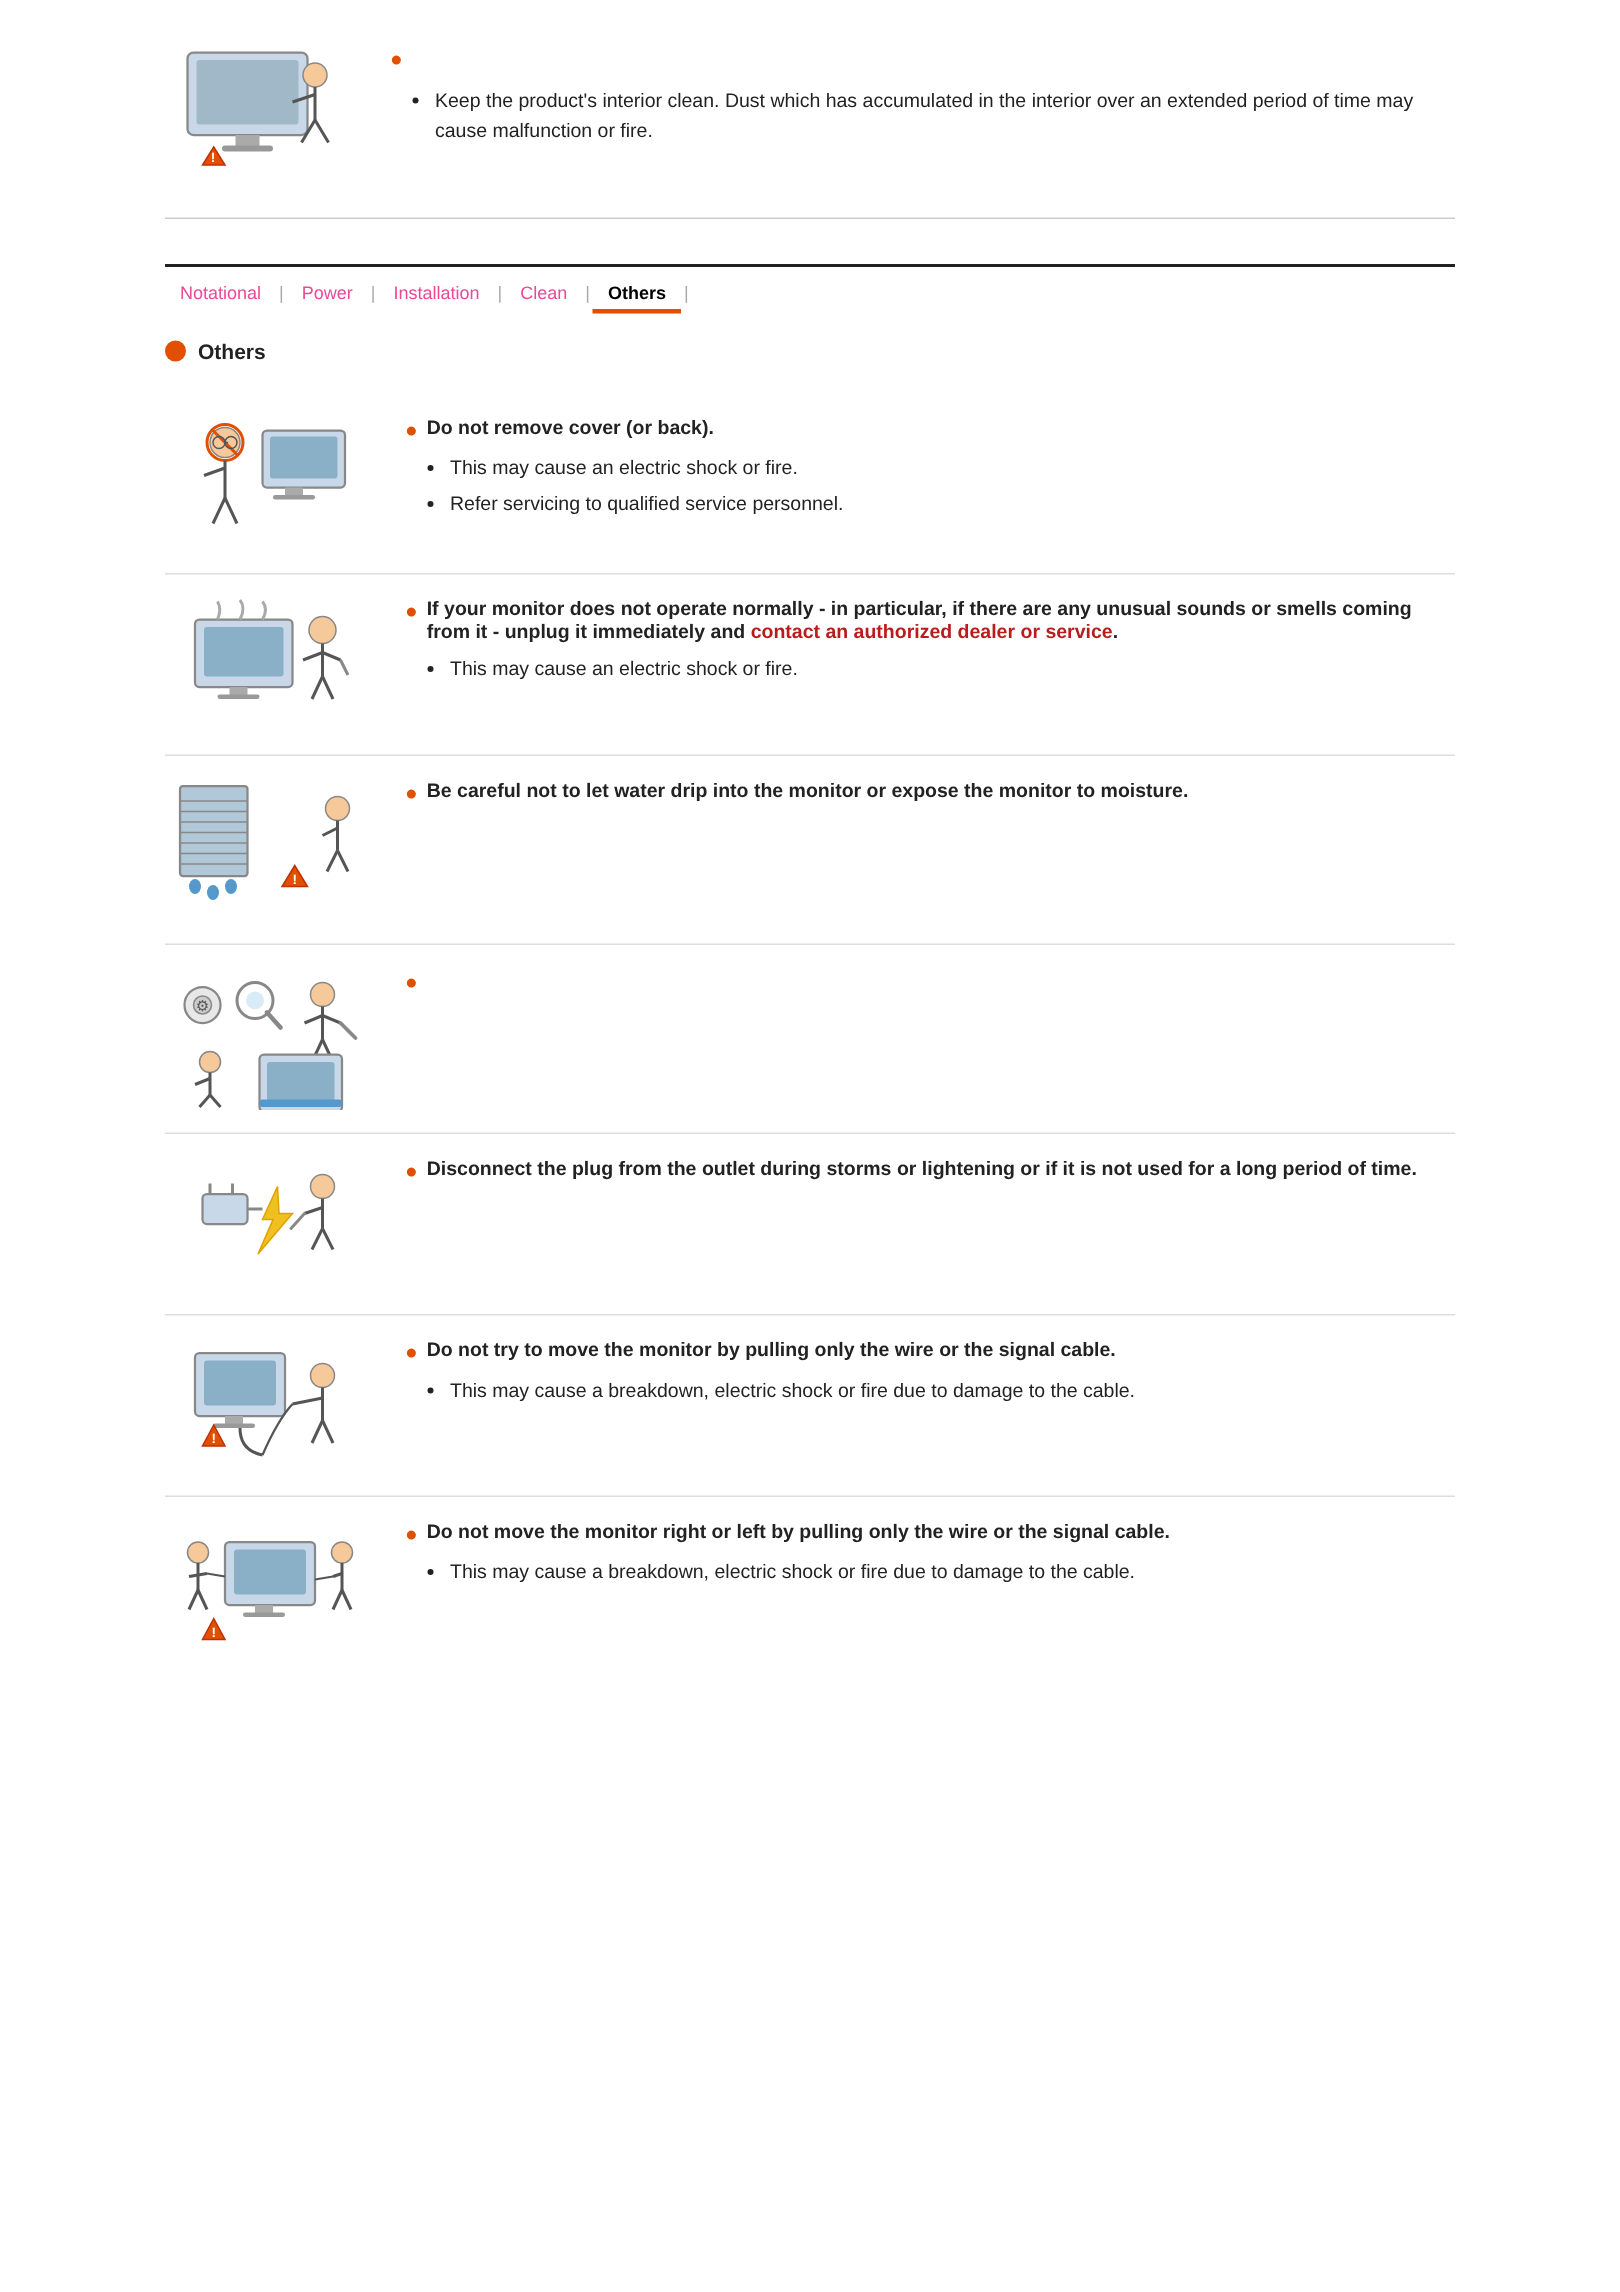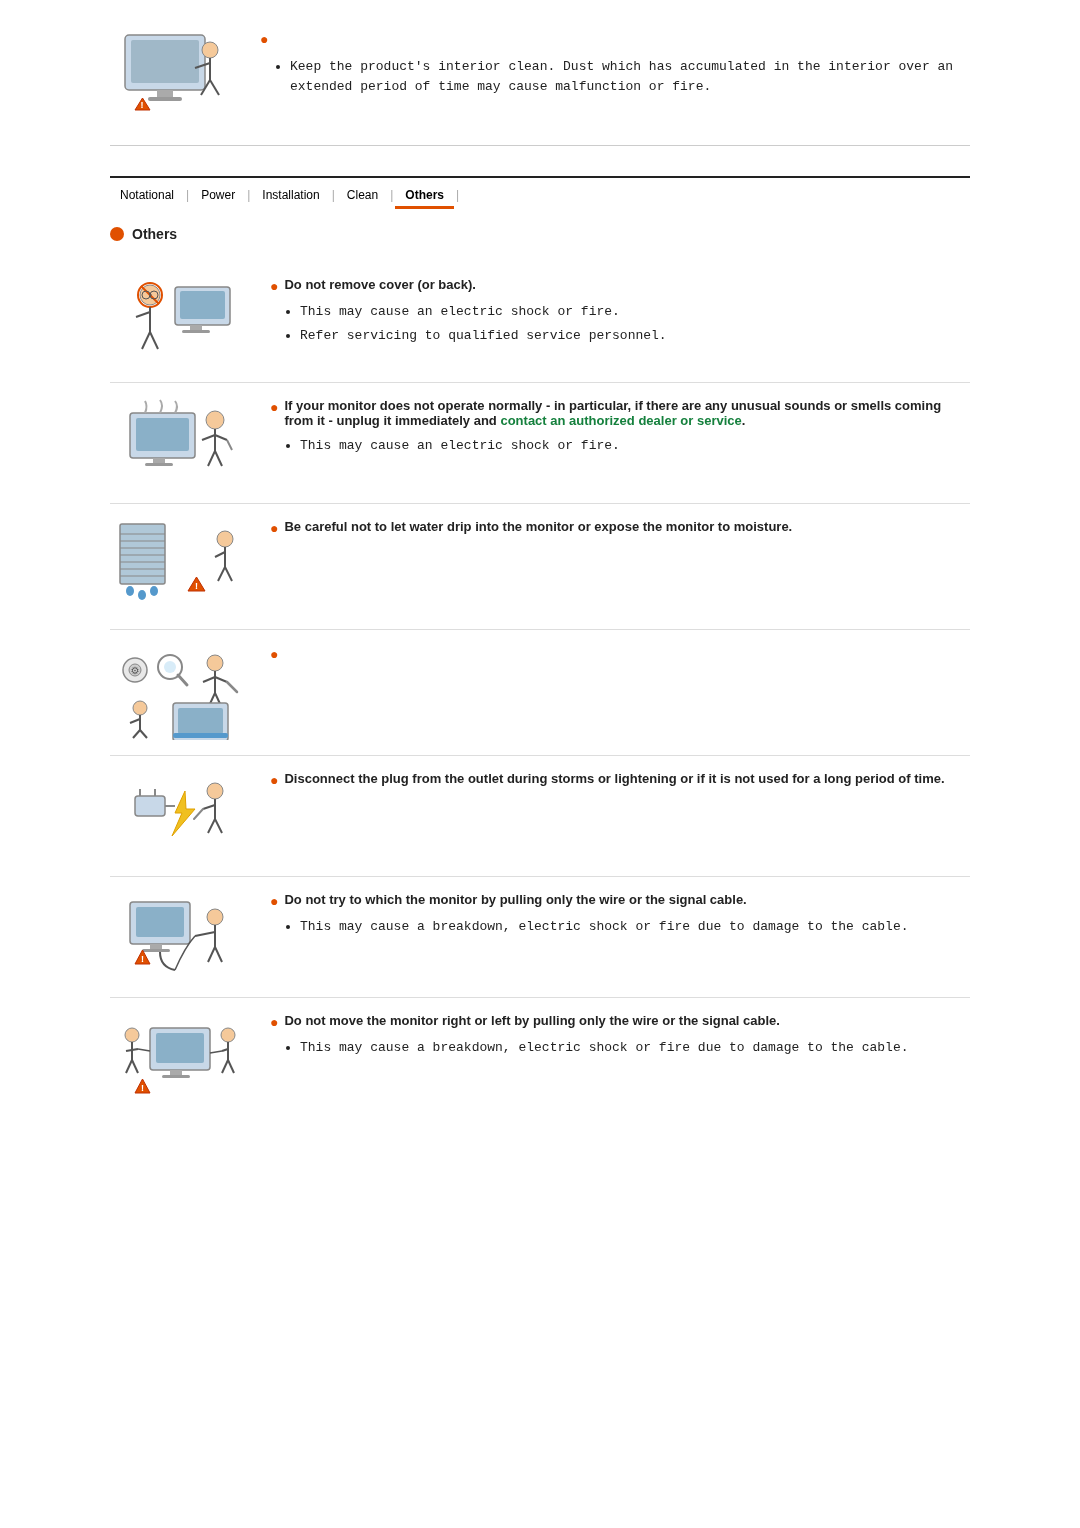--- a/index.html
+++ b/index.html
@@ -46,39 +46,38 @@
     }
     .bullet-circle {
       color: #e05000;
       font-size: 14px;
       flex-shrink: 0;
       margin-top: 1px;
     }
     .bullet-list {
       margin-left: 20px;
       padding-left: 10px;
-      font-family: Liberation Mono, monospace;
     }
     .bullet-list li {
       margin-bottom: 4px;
       font-size: 13px;
       line-height: 1.5;
     }
 
     
     .nav-tabs {
       display: flex;
       align-items: center;
       border-top: 2px solid #222;
       margin-bottom: 20px;
       padding-top: 6px;
     }
     .nav-tab {
       font-size: 12px;
-      color: #000000;
+      color: #ec4899;
       padding: 4px 10px;
       white-space: nowrap;
       cursor: pointer;
     }
     .nav-tab.active {
       font-weight: bold;
       color: #000;
       border-bottom: 3px solid #e05000;
       margin-bottom: -3px;
     }
@@ -136,21 +135,21 @@
       align-items: flex-start;
       gap: 6px;
     }
     .warning-heading .orange-circle {
       color: #e05000;
       font-size: 14px;
       flex-shrink: 0;
       margin-top: 1px;
     }
     .link-text {
-      color: #15803d;
+      color: #b91c1c;
       text-decoration: none;
     }
   </style>
 </head>
 <body>
 
 <div class="page">
 
   <div class="top-section">
     <div class="icon-box">
@@ -393,21 +392,21 @@
         <line x1="75" y1="44" x2="95" y2="40" stroke="#555" stroke-width="2"></line>
         <line x1="95" y1="55" x2="88" y2="70" stroke="#555" stroke-width="2"></line>
         <line x1="95" y1="55" x2="102" y2="70" stroke="#555" stroke-width="2"></line>
 
         <path d="M75 44 Q65 55 55 78" fill="none" stroke="#555" stroke-width="1.5"></path>
       </svg>
     </div>
     <div class="warning-content">
       <div class="warning-heading">
         <span class="orange-circle">●</span>
-        <span>Do not try to which the monitor by pulling only the wire or the signal cable.</span>
+        <span>Do not try to move the monitor by pulling only the wire or the signal cable.</span>
       </div>
       <ul class="bullet-list">
         <li>This may cause a breakdown, electric shock or fire due to damage to the cable.</li>
       </ul>
     </div>
   </div>
 
   <div class="warning-item">
     <div class="warning-icon-box">
       <svg width="120" height="95" viewBox="0 0 120 95">

